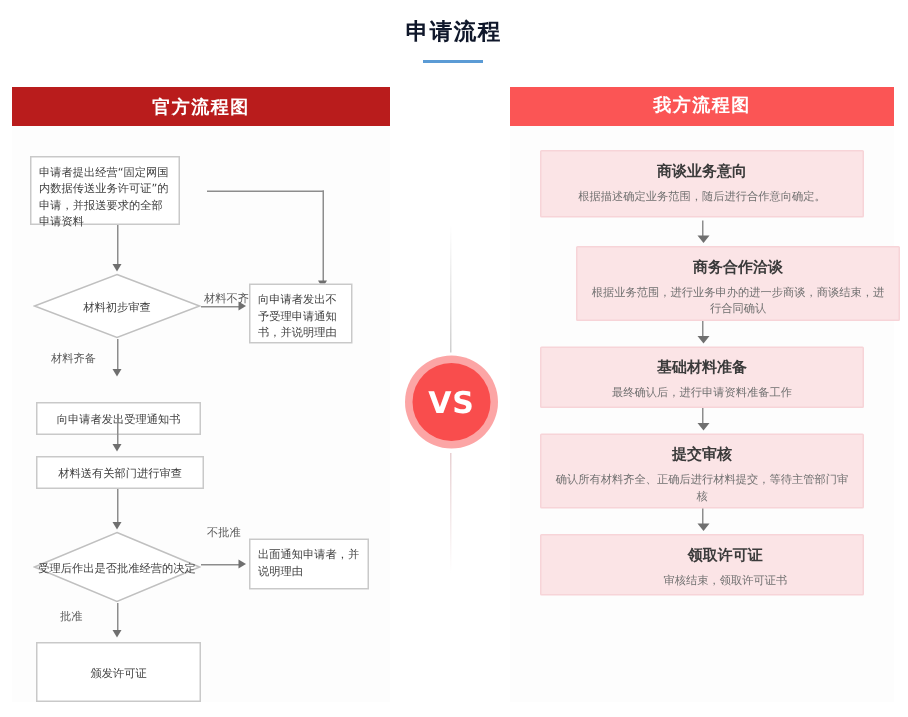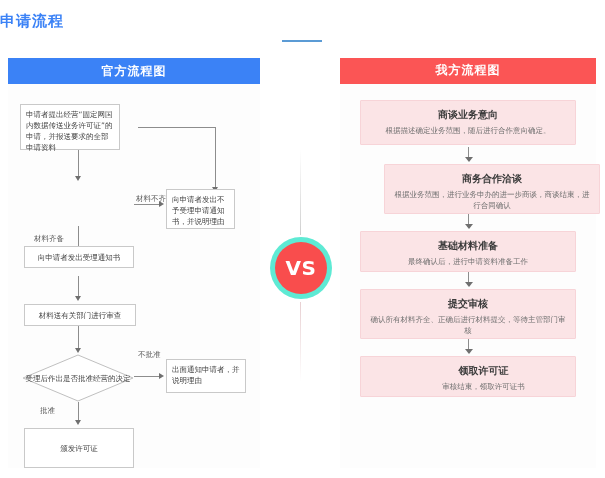--- a/index.html
+++ b/index.html
@@ -9,39 +9,39 @@
     font-family:"DejaVu Sans","Liberation Sans",sans-serif;
     color:#4a4a4a;
     overflow:hidden;
     position:relative;
   }
   .page{position:relative;width:605px;height:478px;}
 
   
   .page-title{
     position:absolute;top:12px;left:0;width:605px;
-    text-align:left;
-    font-size:15px;font-weight:bold;color:#3b82f6;
+    text-align:center;
+    font-size:15px;font-weight:bold;color:#0f172a;
     letter-spacing:1px;
   }
   .title-underline{
     position:absolute;top:40px;left:282px;
     width:40px;height:2px;background:#5b9bd5;
   }
 
   
   .panel{position:absolute;top:58px;}
   .panel-left{left:8px;width:252px;height:410px;background:#fdfdfd;}
   .panel-right{left:340px;width:256px;height:410px;background:#fdfdfd;}
 
   .panel-header{
     height:26px;line-height:26px;text-align:center;
     font-size:12px;font-weight:bold;color:#ffffff;letter-spacing:1px;
   }
-  .hdr-dark{background:#3b82f6;}
+  .hdr-dark{background:#b91c1c;}
   .hdr-red{background:#fb5555;font-family:Liberation Mono, monospace;}
 
   .panel-body{position:relative;width:100%;height:384px;}
 
   
   .lbox{
     position:absolute;
     border:1px solid #c9c9c9;
     background:#ffffff;
     box-sizing:border-box;
@@ -108,21 +108,21 @@
     position:absolute;left:300px;width:1px;
     background:linear-gradient(to bottom,rgba(200,200,200,0),#cfcfcf);
   }
   .divider-line-b{
     position:absolute;left:300px;width:1px;
     background:linear-gradient(to bottom,#e8d0d2,rgba(232,208,210,0));
   }
   .vs-outer{
     position:absolute;left:270px;top:237px;
     width:62px;height:62px;border-radius:50%;
-    background:#5eead4;
+    background:#fca5a5;
     display:flex;align-items:center;justify-content:center;
   }
   .vs-inner{
     width:52px;height:52px;border-radius:50%;
     background:#f94d4d;
     display:flex;align-items:center;justify-content:center;
     color:#ffffff;font-size:20px;font-weight:bold;letter-spacing:0.5px;
   }
 </style>
 </head>
@@ -139,33 +139,41 @@
 
       <div class="lbox" style="left:12px;top:20px;width:100px;height:46px;">申请者提出经营“固定网国内数据传送业务许可证”的申请，并报送要求的全部申请资料</div>
 
       <div class="vline" style="left:70px;top:66px;height:28px;"></div>
       <div class="arrowhead" style="left:66.5px;top:92px;"></div>
 
       <div class="hline" style="left:130px;top:43px;width:78px;"></div>
       <div class="vline" style="left:207px;top:43px;height:62px;"></div>
       <div class="arrowhead" style="left:203.5px;top:103px;"></div>
 
+      <div class="diamond-wrap" style="left:14px;top:98px;width:112px;height:44px;">
+        <div class="diamond">
+          <svg width="112" height="44" viewBox="0 0 112 44">
+            <polygon points="56,1 111,22 56,43 1,22" fill="#ffffff" stroke="#c0c0c0" stroke-width="1"></polygon>
+          </svg>
+        </div>
+        <div class="diamond-label">材料初步审查</div>
+      </div>
 
       <div class="edge-label" style="left:128px;top:110px;">材料不齐</div>
 
       <div class="hline" style="left:126px;top:120px;width:26px;"></div>
       <div class="arrowhead-right" style="left:151px;top:116.5px;"></div>
 
       <div class="lbox" style="left:158px;top:105px;width:69px;height:40px;">向申请者发出不予受理申请通知书，并说明理由</div>
 
       <div class="edge-label" style="left:26px;top:150px;">材料齐备</div>
       <div class="vline" style="left:70px;top:142px;height:22px;"></div>
       <div class="arrowhead" style="left:66.5px;top:162px;"></div>
 
-      <div class="lbox center" style="left:16px;top:162px;width:110px;height:22px;">向申请者发出受理通知书</div>
+      <div class="lbox center" style="left:16px;top:184px;width:110px;height:22px;">向申请者发出受理通知书</div>
 
       <div class="vline" style="left:70px;top:192px;height:22px;"></div>
       <div class="arrowhead" style="left:66.5px;top:212px;"></div>
 
       <div class="lbox center" style="left:16px;top:220px;width:112px;height:22px;">材料送有关部门进行审查</div>
 
       <div class="vline" style="left:70px;top:242px;height:24px;"></div>
       <div class="arrowhead" style="left:66.5px;top:264px;"></div>
 
       <div class="diamond-wrap" style="left:14px;top:270px;width:112px;height:48px;">

